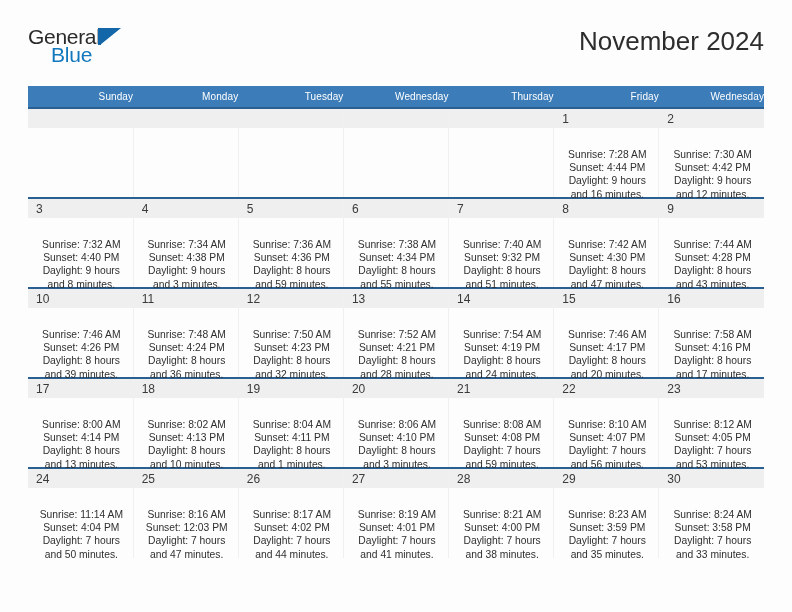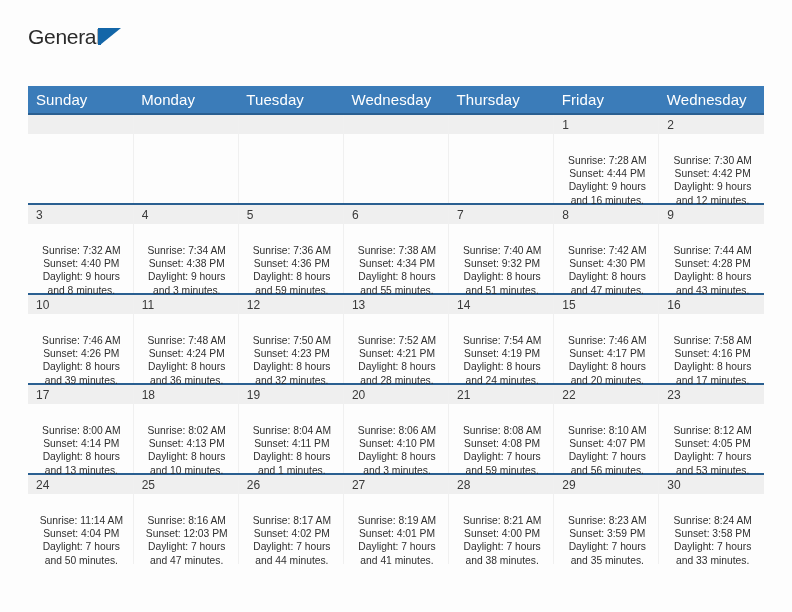--- a/index.html
+++ b/index.html
@@ -82,23 +82,23 @@
   
   .calendar {
     width: 736px;
     margin-top: 10px;
     border-collapse: collapse;
     table-layout: fixed;
   }
   .calendar th {
     background: #3b7cb9;
     color: #ffffff;
-    font-size: 15px;
+    font-size: 10px;
     font-weight: normal;
-    text-align: left;
+    text-align: right;
     padding: 5px 0 5px 8px;
     height: 21px;
     letter-spacing: 0.1px;
   }
   .week-row td {
     vertical-align: top;
     padding: 0;
     border-top: 2px solid #2a5f91;
     border-right: 1px solid #f0f0f0;
     height: 90px;
@@ -131,23 +131,25 @@
 <body>
 
 <div class="page">
 
   <div class="header">
 
     <div class="logo">
       <span class="logo-general">General</span>
       <span class="logo-flag-bar"></span>
       <span class="logo-flag"></span>
+      <span class="logo-blue">Blue</span>
     </div>
 
     <div class="title-block">
+      <div class="cal-title">November 2024</div>
     </div>
 
   </div>
 
   <table class="calendar">
     <thead>
       <tr>
         <th>Sunday</th>
         <th>Monday</th>
         <th>Tuesday</th>

